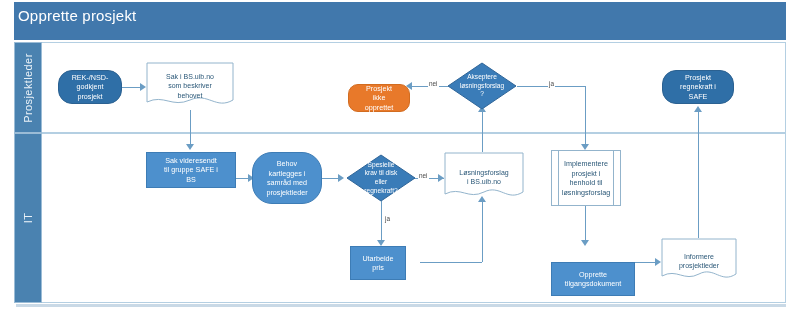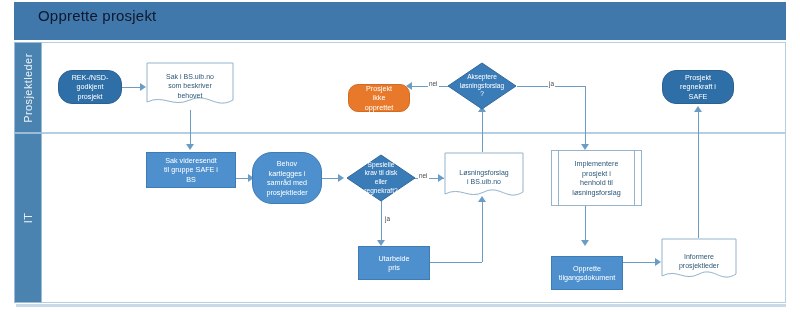--- a/index.html
+++ b/index.html
@@ -2,22 +2,22 @@
 <html><head>
 <meta charset="utf-8">
 <style>
   html,body{margin:0;padding:0;background:#ffffff;}
   body{font-family:"Liberation Sans",sans-serif;}
   #canvas{position:relative;width:800px;height:312px;overflow:hidden;background:#ffffff;}
 
   
   .header-bar{
     position:absolute;left:14px;top:2px;width:772px;height:28px;
-    background:#4178ac;color:#0f172a;
-    font-size:15px;line-height:28px;padding-left:24px;box-sizing:border-box;
+    background:#4178ac;color:#ffffff;
+    font-size:15px;line-height:28px;padding-left:4px;box-sizing:border-box;
     letter-spacing:.2px;
   }
   .header-strip{
     position:absolute;left:14px;top:30px;width:772px;height:10px;background:#4178ac;
   }
 
   
   .lane-title{
     position:absolute;left:14px;width:28px;background:#4a82b0;
     color:#eaf2f8;border:1px solid #9bbcd6;box-sizing:border-box;
@@ -209,29 +209,29 @@
     <span class="lbl">Spesielle krav til disk eller regnekraft?</span>
   </div>
 
   <div class="node doc" style="left:444px;top:152px;width:80px;height:50px;">
     <svg width="80" height="50" viewBox="0 0 80 50">
       <path d="M1,1 H79 V40 C63,50 56,32 40,40 C24,48 17,34 1,42 Z" fill="#ffffff" stroke="#93b4cc" stroke-width="1"></path>
     </svg>
     <span class="lbl">Løsningsforslag i BS.uib.no</span>
   </div>
 
-  <div class="node predef" style="left:551px;top:150px;width:91px;height:56px;">
+  <div class="node predef" style="left:551px;top:150px;width:70px;height:56px;">
     <span class="lbl">Implementere prosjekt i henhold til løsningsforslag</span>
   </div>
 
-  <div class="node proc" style="left:350px;top:246px;width:72px;height:34px;margin-left:8px;">
+  <div class="node proc" style="left:350px;top:246px;width:56px;height:34px;">
     <span class="lbl">Utarbeide pris</span>
   </div>
 
-  <div class="node proc" style="left:551px;top:256px;width:72px;height:34px;align-items:center;">
+  <div class="node proc" style="left:551px;top:262px;width:84px;height:34px;align-items:center;">
     <span class="lbl">Opprette tilgangsdokument</span>
   </div>
 
   <div class="node doc" style="left:661px;top:238px;width:76px;height:46px;">
     <svg width="76" height="46" viewBox="0 0 76 46">
       <path d="M1,1 H75 V36 C60,46 53,28 38,36 C23,44 16,30 1,38 Z" fill="#ffffff" stroke="#93b4cc" stroke-width="1"></path>
     </svg>
     <span class="lbl">Informere prosjektleder</span>
   </div>
 

